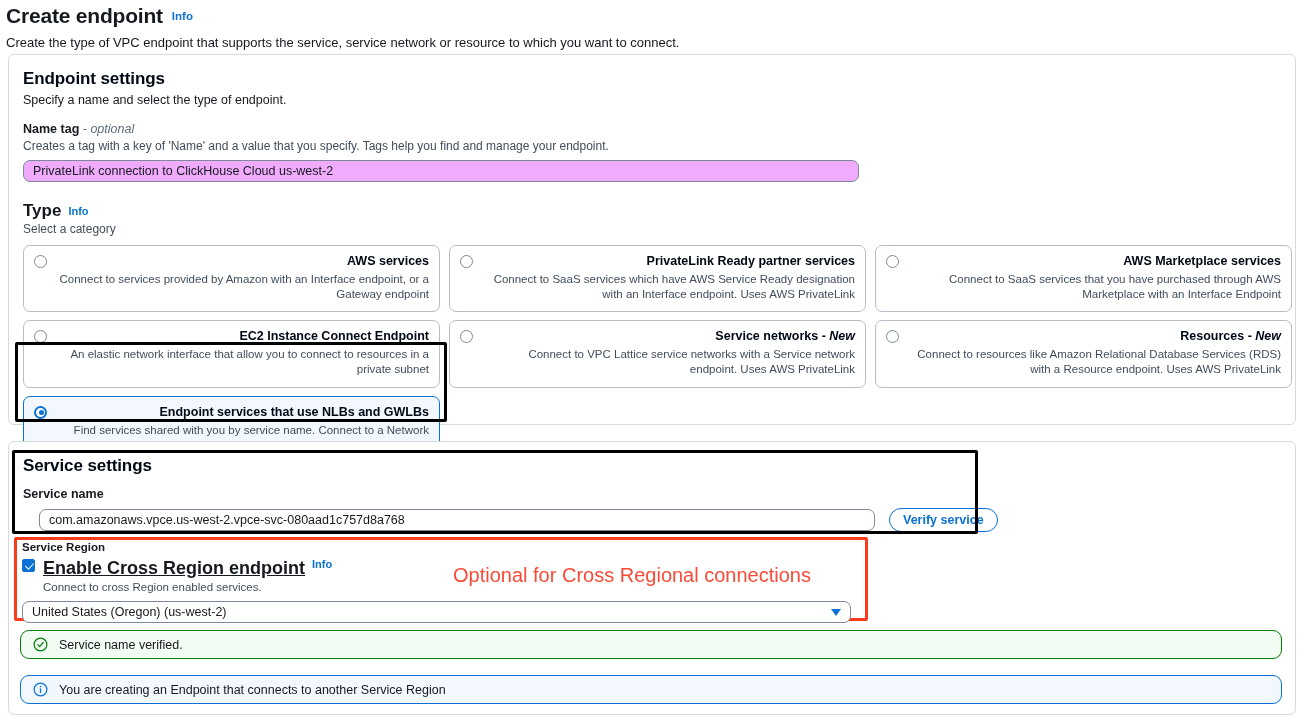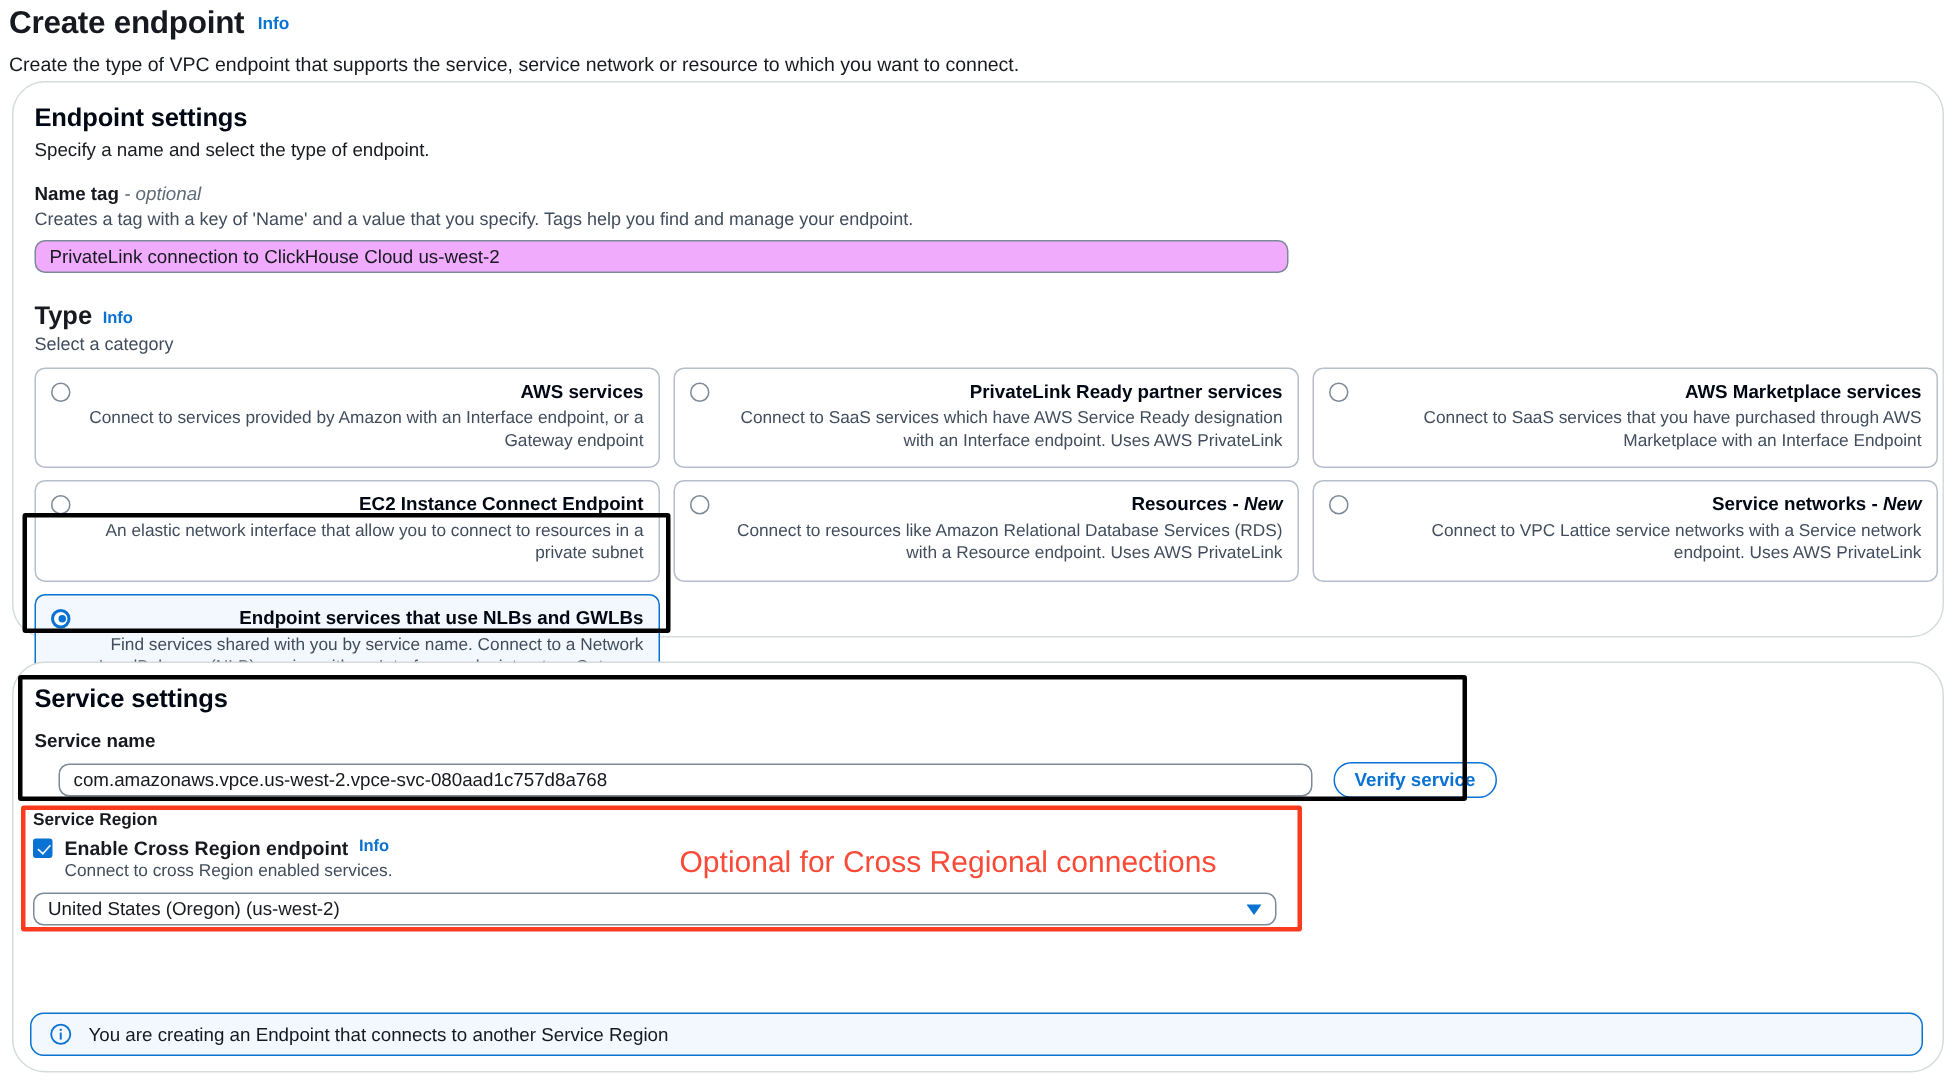--- a/index.html
+++ b/index.html
@@ -23,21 +23,21 @@
     font-size: 11.5px; color: #0972d3; font-weight: bold;
     margin-left: 9px; cursor: pointer; vertical-align: 3px;
   }
   .info-link.small { font-size: 11px; margin-left: 7px; vertical-align: 1px; }
   .page-sub {
     font-size: 13px; color: #16191f; margin: 6px 0 0 6px; line-height: 1.35;
   }
 
   
   .card {
-    border: 1px solid #d5dbdb; border-radius: 22px;
+    border: 1px solid #d5dbdb; border-radius: 6px;
     background: #ffffff; margin: 0 8px 0 8px;
   }
   #card-endpoint-settings { position: absolute; left: 0; top: 54px; width: 1288px; height: 371px; }
   #card-service-settings  { position: absolute; left: 0; top: 441px; width: 1288px; height: 274px; }
 
   .card-inner { padding: 14px 14px 0 14px; }
   .section-title { font-size: 17px; font-weight: bold; color: #000814; letter-spacing: -0.1px; }
   .section-desc { font-size: 12.5px; color: #16191f; margin-top: 4px; }
 
   .field-label { font-size: 12.5px; font-weight: bold; color: #16191f; margin-top: 15px; }
@@ -117,21 +117,21 @@
   .chk-row { display: flex; align-items: flex-start; margin-top: 5px; }
   .chk {
     width: 13px; height: 13px; border-radius: 2px; background: #0972d3;
     border: 1px solid #0972d3; flex: 0 0 13px; margin: 1px 8px 0 0; position: relative;
   }
   .chk::after {
     content: ""; position: absolute; left: 3.6px; top: 0.8px;
     width: 3.5px; height: 7px; border: solid #fff;
     border-width: 0 1.8px 1.8px 0; transform: rotate(42deg);
   }
-  .chk-title { font-size: 13px; font-weight: bold; color: #16191f; }
+  .chk-title { font-size: 18px; font-weight: bold; color: #16191f; text-decoration: underline; }
   .chk-desc { font-size: 11.5px; color: #414d5c; margin: 2px 0 0 21px; }
 
   .select-box {
     margin-top: 8px; height: 22px; width: 829px; border: 1px solid #7d8998;
     border-radius: 7px; background: #fff; display: flex; align-items: center;
     justify-content: space-between; padding: 0 9px; font-size: 12.5px; cursor: pointer;
   }
   .caret { width: 0; height: 0; border-left: 5px solid transparent;
            border-right: 5px solid transparent; border-top: 7px solid #0972d3; }
 
@@ -201,29 +201,29 @@
           <div class="radio-card">
             <div class="rdo"></div>
             <div class="rc-body">
               <div class="rc-title">EC2 Instance Connect Endpoint</div>
               <div class="rc-desc">An elastic network interface that allow you to connect to resources in a private subnet</div>
             </div>
           </div>
           <div class="radio-card">
             <div class="rdo"></div>
             <div class="rc-body">
+              <div class="rc-title"><span>Service networks - </span><em>New</em></div>
+              <div class="rc-desc">Connect to VPC Lattice service networks with a Service network endpoint. Uses AWS PrivateLink</div>
+            </div>
+          </div>
+          <div class="radio-card">
+            <div class="rdo"></div>
+            <div class="rc-body">
               <div class="rc-title"><span>Resources - </span><em>New</em></div>
               <div class="rc-desc">Connect to resources like Amazon Relational Database Services (RDS) with a Resource endpoint. Uses AWS PrivateLink</div>
-            </div>
-          </div>
-          <div class="radio-card">
-            <div class="rdo"></div>
-            <div class="rc-body">
-              <div class="rc-title"><span>Service networks - </span><em>New</em></div>
-              <div class="rc-desc">Connect to VPC Lattice service networks with a Service network endpoint. Uses AWS PrivateLink</div>
             </div>
           </div>
           <div class="radio-card selected">
             <div class="rdo"></div>
             <div class="rc-body">
               <div class="rc-title">Endpoint services that use NLBs and GWLBs</div>
               <div class="rc-desc">Find services shared with you by service name. Connect to a Network LoadBalancer (NLB) service with an Interface endpoint or to a Gateway LoadBalancer (GWLB) service with a Gateway Load Balancer endpoint</div>
             </div>
           </div>
         </div>
@@ -257,20 +257,27 @@
       <span class="chk-title">Enable Cross Region endpoint</span>
       <span class="info-link small">Info</span>
     </div>
     <div class="chk-desc">Connect to cross Region enabled services.</div>
     <div class="select-box">
       <span>United States (Oregon) (us-west-2)</span>
       <span class="caret"></span>
     </div>
   </div>
 
+  <div class="alert" id="alert-success">
+    <svg class="alert-ico" viewBox="0 0 16 16">
+      <circle cx="8" cy="8" r="6.8" fill="none" stroke="#037f0c" stroke-width="1.3"></circle>
+      <path d="M5.1 8.2 L7.1 10.2 L11 5.9" fill="none" stroke="#037f0c" stroke-width="1.3" stroke-linecap="round" stroke-linejoin="round"></path>
+    </svg>
+    <span class="alert-txt">Service name verified.</span>
+  </div>
 
   <div class="alert" id="alert-info">
     <svg class="alert-ico" viewBox="0 0 16 16">
       <circle cx="8" cy="8" r="6.8" fill="none" stroke="#0972d3" stroke-width="1.3"></circle>
       <rect x="7.3" y="6.8" width="1.4" height="5" fill="#0972d3"></rect>
       <rect x="7.3" y="4.1" width="1.4" height="1.5" fill="#0972d3"></rect>
     </svg>
     <span class="alert-txt">You are creating an Endpoint that connects to another Service Region</span>
   </div>
 

